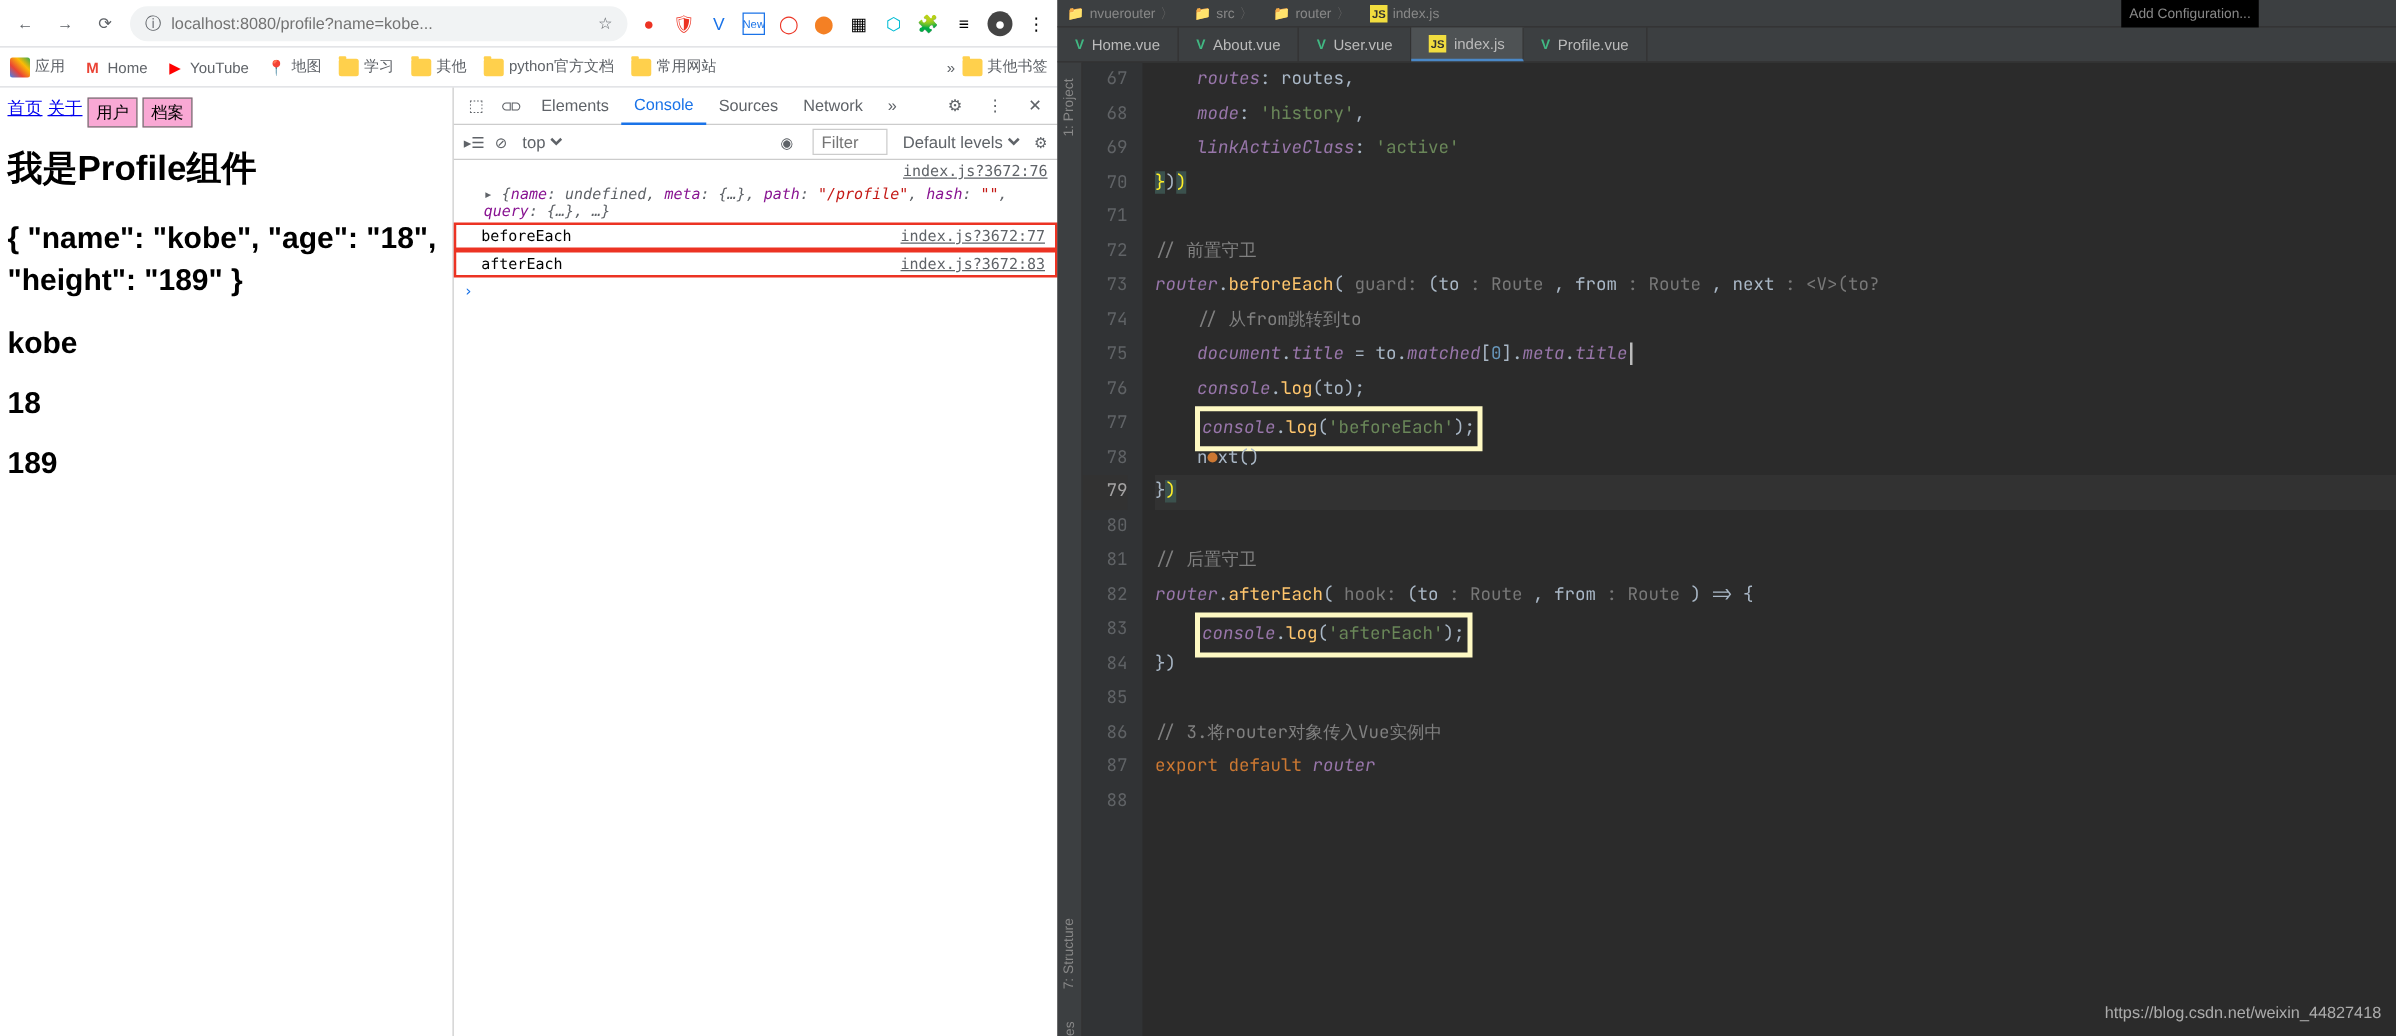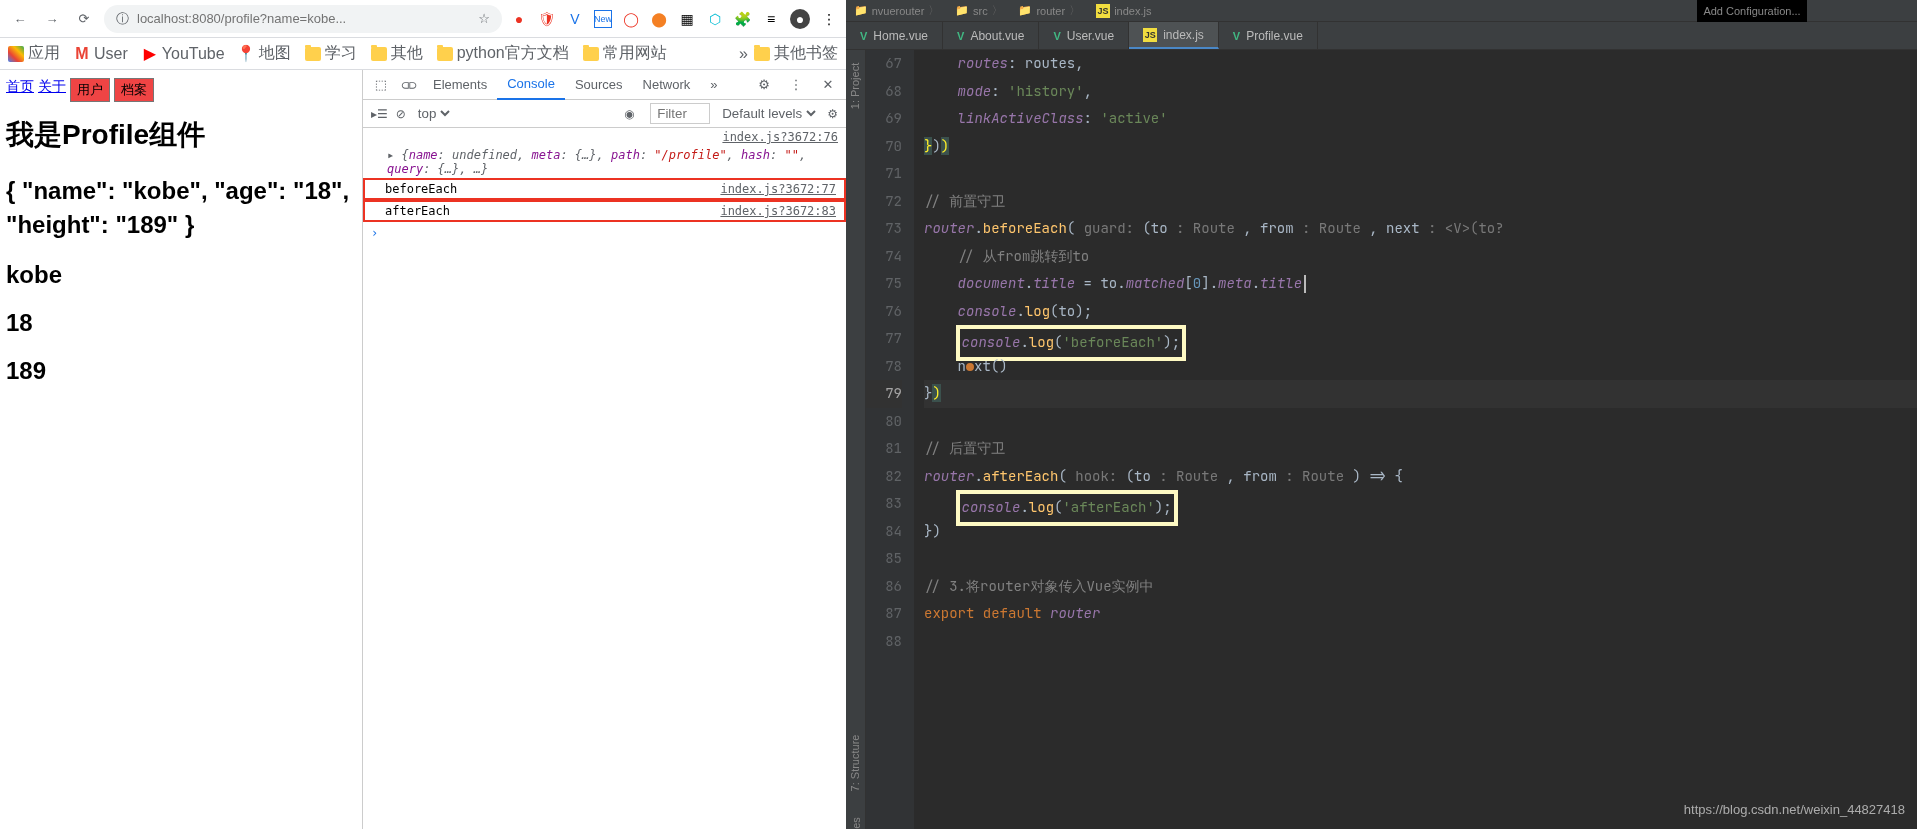--- a/index.html
+++ b/index.html
@@ -8,31 +8,31 @@
     
     .browser { width: 846px; background: #fff; display: flex; flex-direction: column; }
     
     .browser-toolbar { height: 38px; display: flex; align-items: center; padding: 0 8px; border-bottom: 1px solid #dadce0; gap: 8px; }
     .nav-btn { width: 24px; height: 24px; display: flex; align-items: center; justify-content: center; color: #5f6368; cursor: pointer; }
     .url-bar { flex: 1; height: 28px; background: #f1f3f4; border-radius: 14px; display: flex; align-items: center; padding: 0 12px; color: #5f6368; gap: 8px; }
     .url-bar .url-text { flex: 1; color: #737373; }
     .ext-icons { display: flex; gap: 10px; align-items: center; }
     .ext-icon { width: 18px; height: 18px; display: flex; align-items: center; justify-content: center; font-size: 14px; }
     
-    .bookmarks-bar { height: 32px; display: flex; align-items: center; padding: 0 8px; gap: 14px; border-bottom: 1px solid #dadce0; font-size: 16px; color: #5f6368; }
+    .bookmarks-bar { height: 32px; display: flex; align-items: center; padding: 0 8px; gap: 14px; border-bottom: 1px solid #dadce0; font-size: 12px; color: #5f6368; }
     .bookmark { display: flex; align-items: center; gap: 4px; cursor: pointer; }
     .bm-icon { width: 16px; height: 16px; display: flex; align-items: center; justify-content: center; }
     .folder-icon { width: 16px; height: 14px; background: #ffd04c; border-radius: 2px; position: relative; }
     .folder-icon::before { content: ''; position: absolute; top: -2px; left: 0; width: 6px; height: 3px; background: #ffd04c; border-radius: 1px; }
     
     .browser-content { flex: 1; display: flex; }
     .page { padding: 8px 6px; width: 362px; }
     .page-nav { display: flex; gap: 4px; margin-bottom: 14px; font-size: 14px; }
     .page-nav a { color: #0000ee; text-decoration: underline; }
-    .page-nav button { background: #ef4444; border: 1px solid #767676; padding: 2px 6px; font-size: 13px; cursor: pointer; }
+    .page-nav button { background: #f9a8d4; border: 1px solid #767676; padding: 2px 6px; font-size: 13px; cursor: pointer; }
     .page h1 { font-size: 28px; font-weight: bold; margin-bottom: 20px; }
     .page .json { font-size: 24px; font-weight: bold; line-height: 1.4; margin-bottom: 20px; }
     .page .val { font-size: 24px; font-weight: bold; margin-bottom: 20px; }
     
     
     .devtools { flex: 1; border-left: 1px solid #ccc; display: flex; flex-direction: column; }
     .dt-tabs { height: 30px; display: flex; align-items: center; border-bottom: 1px solid #ccc; padding: 0 4px; }
     .dt-tab-icon { width: 28px; height: 28px; display: flex; align-items: center; justify-content: center; color: #5f6368; cursor: pointer; }
     .dt-tab { padding: 0 10px; height: 30px; display: flex; align-items: center; color: #5f6368; cursor: pointer; }
     .dt-tab.active { color: #1a73e8; border-bottom: 2px solid #1a73e8; }
@@ -133,21 +133,21 @@
   <div class="bookmarks-bar">
     <div class="bookmark">
       <span class="bm-icon" style="background:linear-gradient(45deg,#4285f4,#ea4335,#fbbc05,#34a853);border-radius:2px"></span>
       <span>应用</span>
     </div>
     <div id="bookmarks-container" style="display:flex;gap:14px">
         <div class="bookmark">
           <span class="bm-icon">
             <span style="color:#ea4335;font-weight:bold">M</span>
           </span>
-          <span>User</span>
+          <span>Home</span>
         </div>
         <div class="bookmark">
           <span class="bm-icon">
             <span style="color:#ff0000">▶</span>
           </span>
           <span>YouTube</span>
         </div>
         <div class="bookmark">
           <span class="bm-icon">
             <span style="color:#34a853">📍</span>

